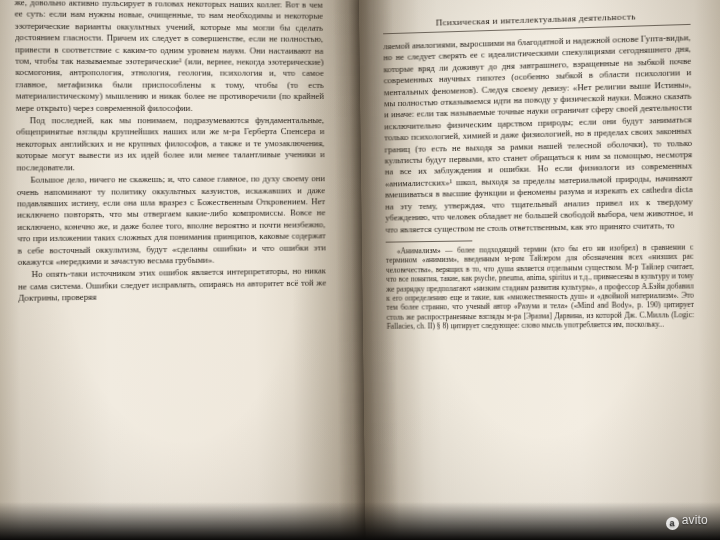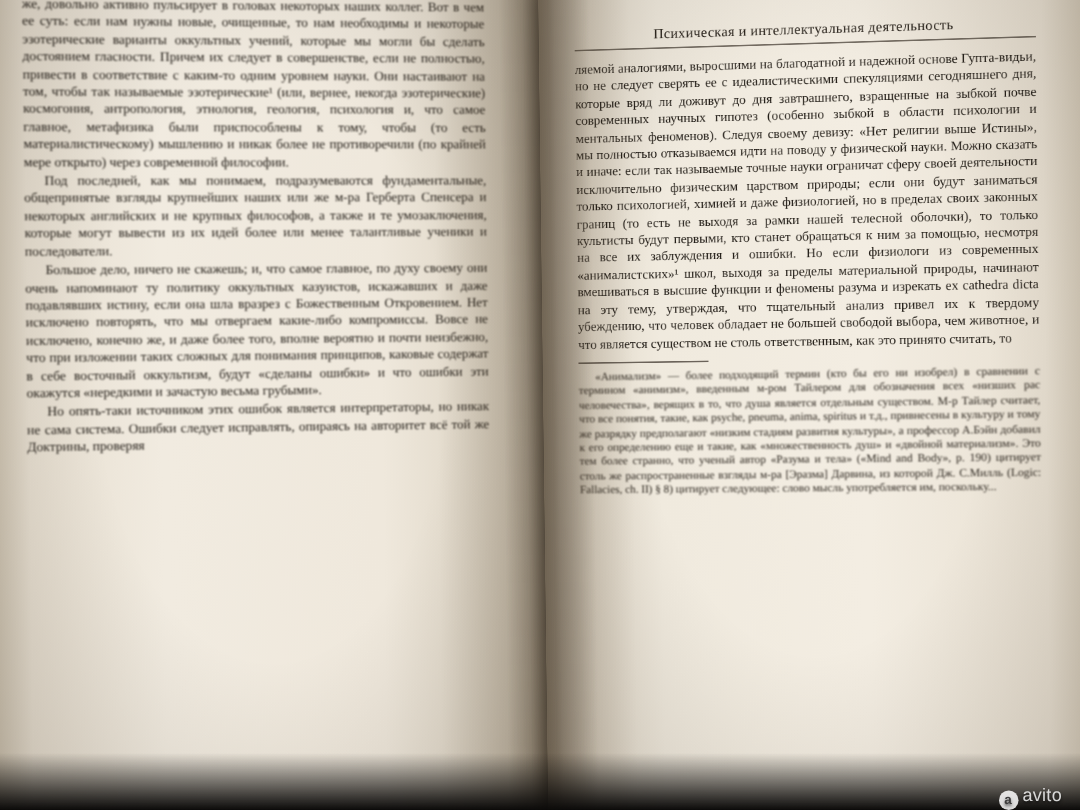--- a/index.html
+++ b/index.html
@@ -189,21 +189,21 @@
     width: 8px;
     height: 540px;
     background: repeating-linear-gradient(180deg, #c8bda9 0px, #c8bda9 1px, #aa9f8b 1px, #aa9f8b 2px);
     opacity: 0.85;
   }
 
   
   .watermark {
     position: absolute;
     right: 12px;
-    bottom: 0;
+    bottom: 10px;
     font-family: "Liberation Sans", sans-serif;
     font-size: 12px;
     color: rgba(255,255,255,0.82);
     text-shadow: 0 1px 2px rgba(0,0,0,0.6);
     letter-spacing: 0.2px;
   }
   .watermark .logo {
     display: inline-block;
     width: 13px; height: 13px;
     border-radius: 50%;

